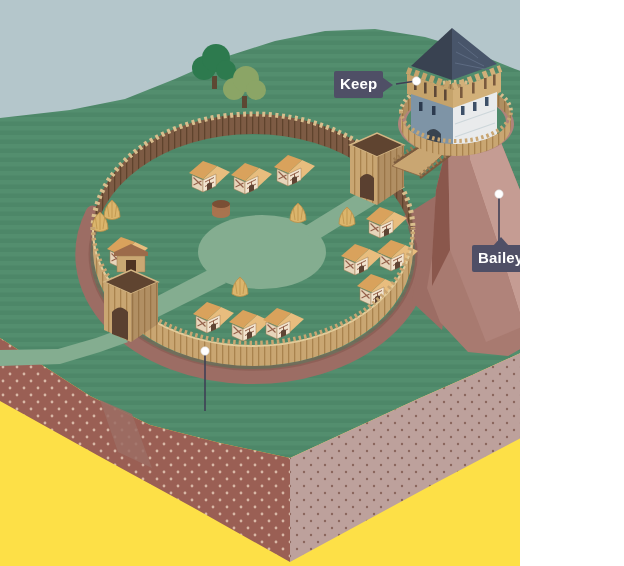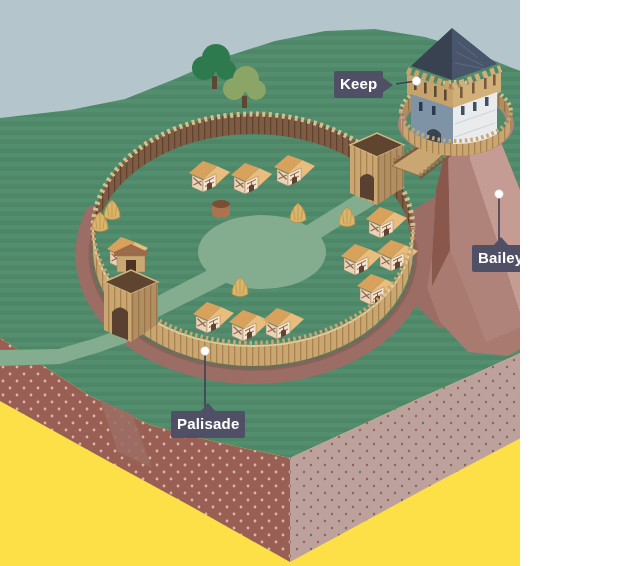--- a/index.html
+++ b/index.html
@@ -237,18 +237,14 @@
   <span>Keep</span>
   <span class="tip-right"></span>
 </div>
 
 
 <div class="label" style="left:472px;top:245px;">
   <span>Bailey</span>
   <span class="tip-up"></span>
 </div>
 
-<div class="label" style="left:171px;top:411px;">
-  <span>Palisade</span>
-  <span class="tip-up"></span>
+
 </div>
 
-</div>
-
 </body></html>

